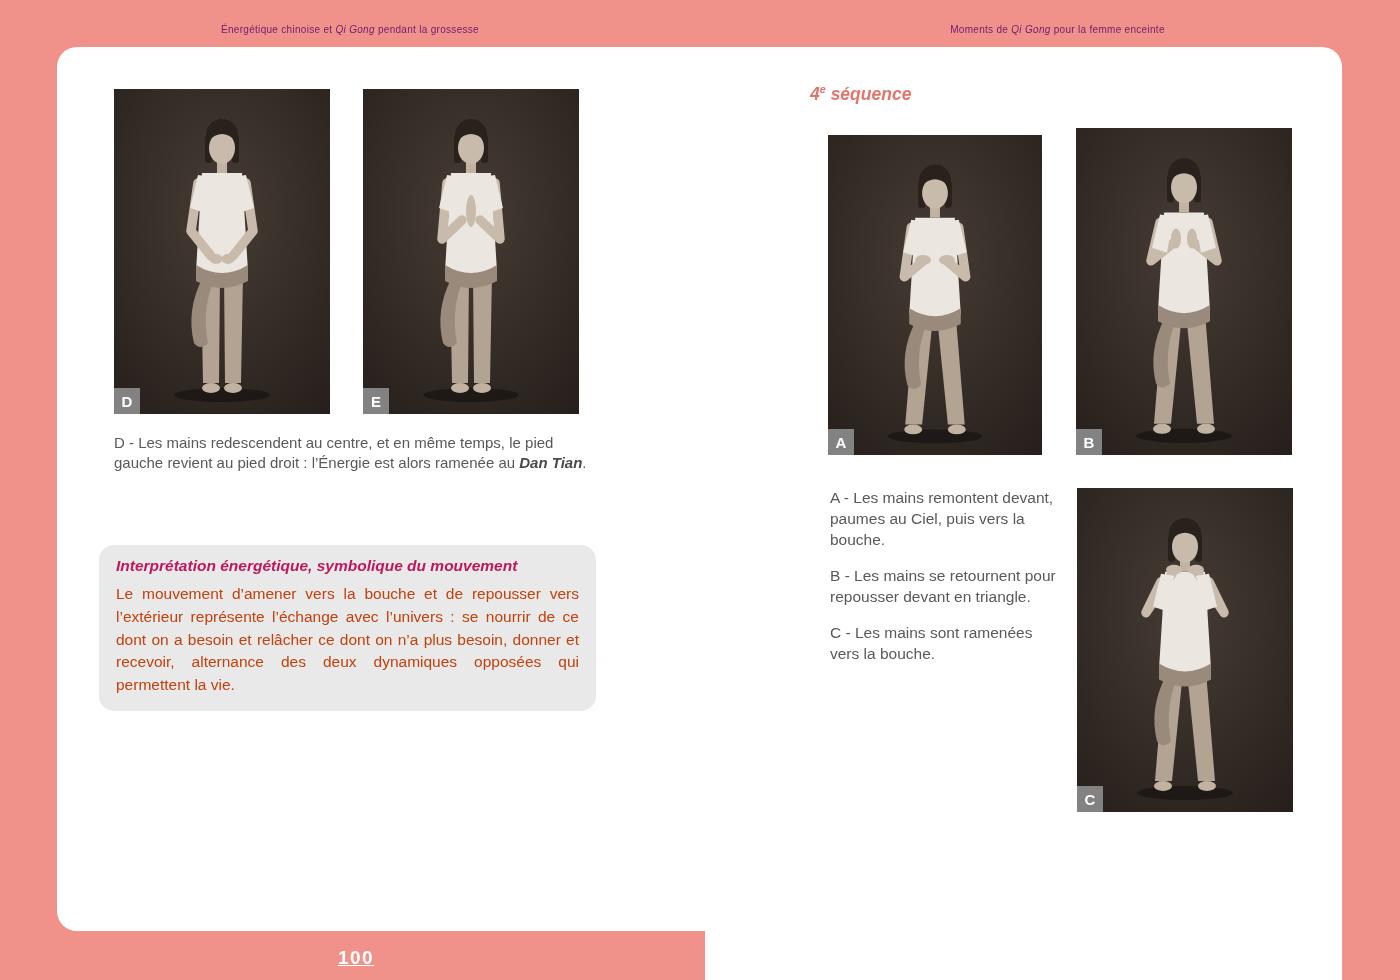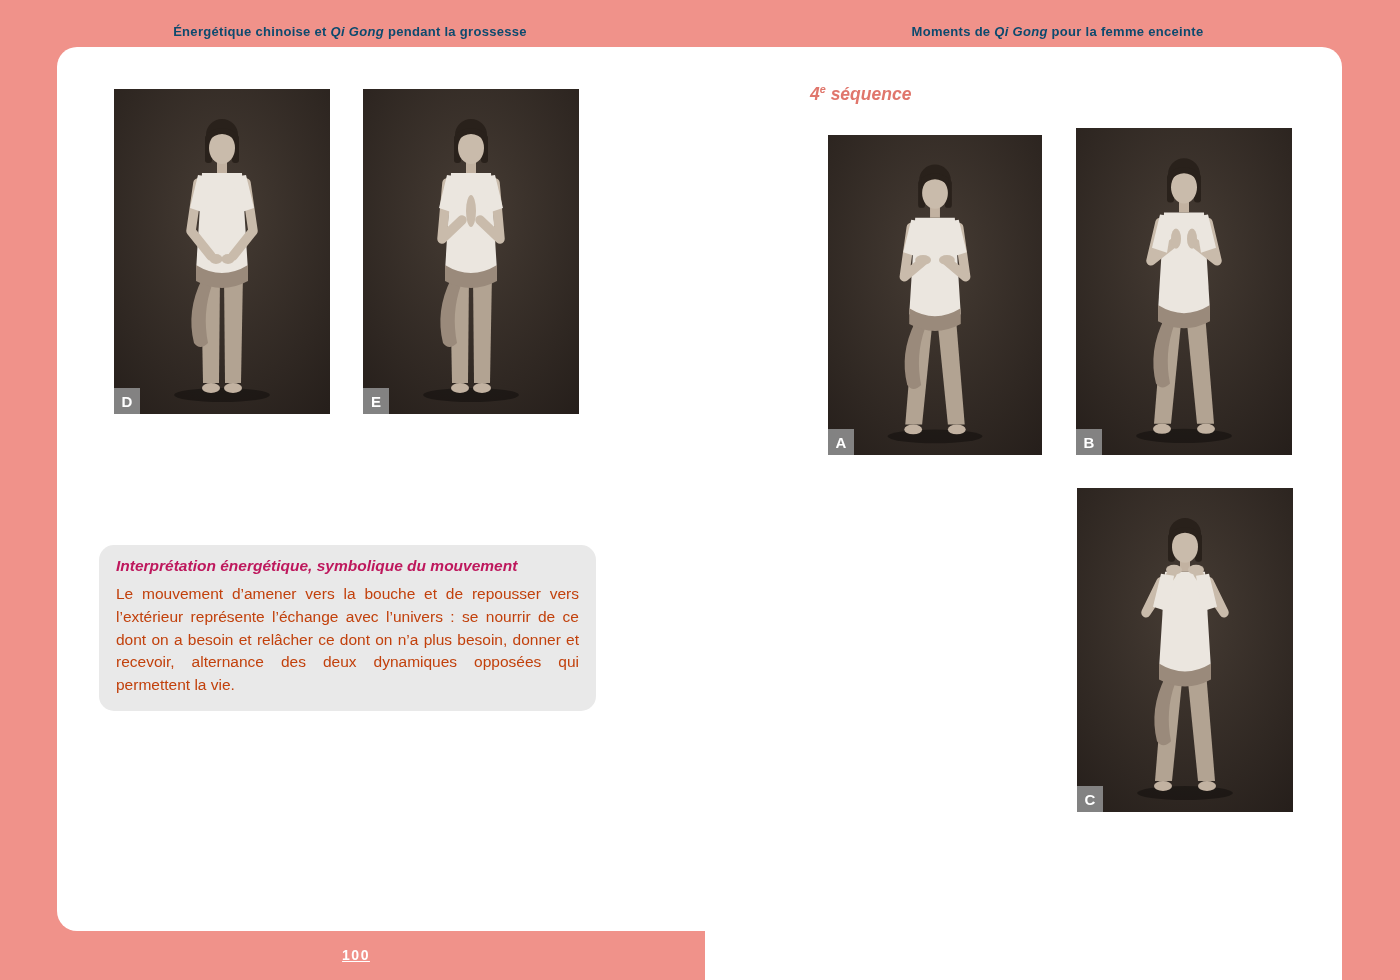--- a/index.html
+++ b/index.html
@@ -3,21 +3,21 @@
 <meta charset="utf-8">
 <style>
   html,body{margin:0;padding:0;}
   body{
     width:1400px;height:980px;position:relative;overflow:hidden;
     background:#f0928a;
     font-family:"Liberation Sans","DejaVu Sans",sans-serif;
   }
   
   .running-head{
-    position:absolute;top:24px;color:#0c4a6e;font-size:13px;font-weight:bold;
+    position:absolute;top:24px;color:#701a75;font-size:10px;font-weight:normal;
     letter-spacing:.3px;text-align:center;white-space:nowrap;
   }
   .rh-left{left:150px;width:400px;}
   .rh-right{left:880px;width:355px;}
   .running-head i{font-style:italic;}
   
   .page{position:absolute;background:#ffffff;}
   .page-left{left:57px;top:47px;width:648px;height:884px;border-radius:20px 0 0 20px;}
   .page-right{left:705px;top:47px;width:637px;height:961px;border-radius:0 20px 20px 0;}
   
@@ -50,21 +50,21 @@
   .info-box b{font-weight:bold;}
   
   .section-title{
     position:absolute;left:105px;top:36px;margin:0;
     font-size:17.5px;font-weight:bold;font-style:italic;color:#e0766c;
   }
   .section-title sup{font-size:.62em;}
   
   .folio{
     position:absolute;top:947px;width:100px;text-align:center;
-    color:#ffffff;font-weight:bold;font-size:14px;letter-spacing:1.5px;text-decoration:underline;
+    color:#ffffff;font-weight:bold;font-size:19px;letter-spacing:1.5px;text-decoration:underline;
   }
   .folio-left{left:306px;}
   .folio-right{left:1007px;}
 </style>
 </head>
 <body>
 
 <div>
 
   <div class="running-head rh-left"><span>Énergétique chinoise et </span><i>Qi Gong</i><span> pendant la grossesse</span></div>
@@ -138,20 +138,21 @@
     <path d="M132,94 L137,150 L117,131" stroke="#c9bbab" stroke-width="9.5" fill="none" stroke-linecap="round" stroke-linejoin="round"></path>
     <polygon points="84,86 97,88 91,124 76,119" fill="#ebe6df"></polygon>
     <polygon points="132,86 119,88 125,124 140,119" fill="#ebe6df"></polygon>
     <ellipse cx="108" cy="122" rx="5" ry="16" fill="#c9bbab"></ellipse>
   </svg>
         </div>
       <span class="badge">E</span>
     </figure>
 
     <div class="captions-left">
+      <p><span>D - Les mains redescendent au centre, et en même temps, le pied gauche revient au pied droit : l’Énergie est alors ramenée au </span><b><i>Dan Tian</i></b><span>.</span></p>
     </div>
 
     <aside class="info-box">
       <h3>Interprétation énergétique, symbolique du mouvement</h3>
       <p><span>Le mouvement d’amener vers la bouche et de repousser vers l’extérieur représente l’échange avec l’univers : se nourrir de ce dont on a besoin et relâcher ce dont on n’a plus besoin, donner et recevoir, alternance des deux dynamiques opposées qui permettent la vie.</span></p>
     </aside>
 
   </div>
 
   <div class="page page-right">
@@ -259,19 +260,24 @@
     <path d="M132,94 L147,125 L121,86" stroke="#c9bbab" stroke-width="9.5" fill="none" stroke-linecap="round" stroke-linejoin="round"></path>
     <polygon points="84,86 97,88 91,124 76,119" fill="#ebe6df"></polygon>
     <polygon points="132,86 119,88 125,124 140,119" fill="#ebe6df"></polygon>
     <ellipse cx="97" cy="82" rx="8" ry="5" fill="#c9bbab"></ellipse>
             <ellipse cx="119" cy="82" rx="8" ry="5" fill="#c9bbab"></ellipse>
   </svg>
         </div>
       <span class="badge">C</span>
     </figure>
 
+    <div class="captions-right">
+      <p><span>A - Les mains remontent devant, paumes au Ciel, puis vers la bouche.</span></p>
+      <p><span>B - Les mains se retournent pour repousser devant en triangle.</span></p>
+      <p><span>C - Les mains sont ramenées vers la bouche.</span></p>
+    </div>
 
   </div>
 
   <div class="folio folio-left">100</div>
   <div class="folio folio-right">66</div>
 
 </div>
 
 </body></html>

